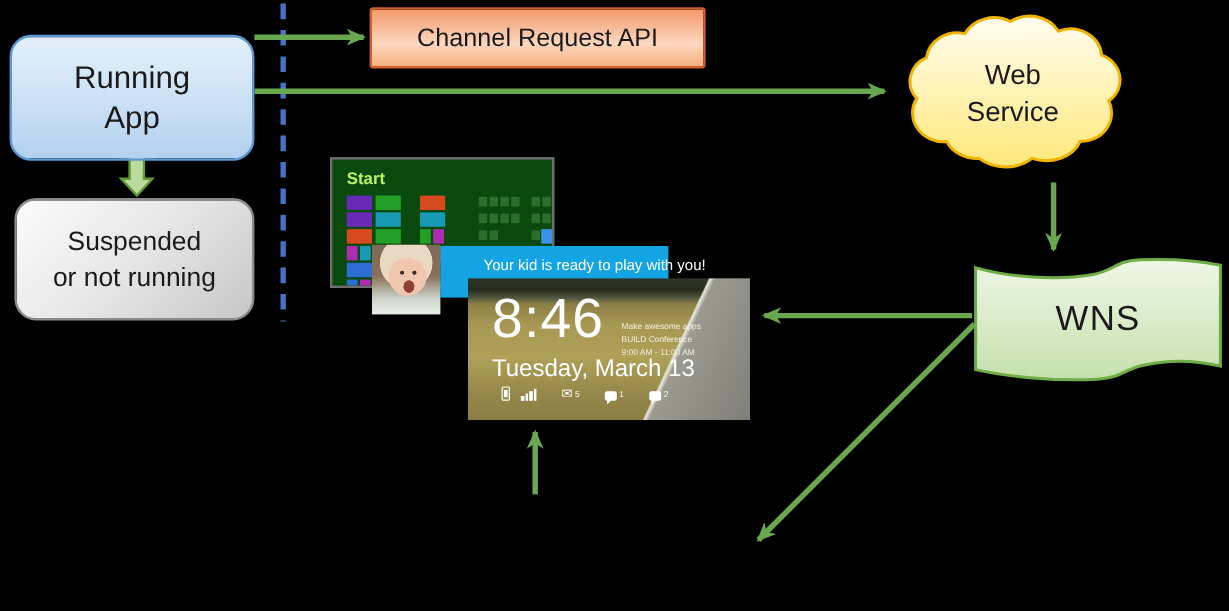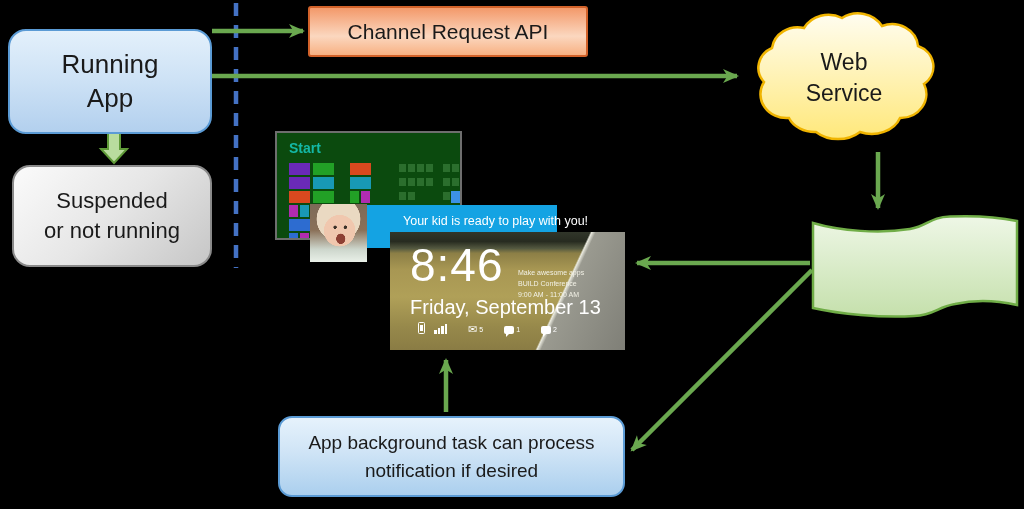--- a/index.html
+++ b/index.html
@@ -25,21 +25,21 @@
            border:2.5px solid var(--blue-box-border,#5b9bd5);}
   .cloud-label{left:742px;top:30px;width:204px;height:96px;font-size:23px;line-height:1.35;background:none;border:none;}
   .wns-label{left:810px;top:218px;width:210px;height:96px;font-size:29px;background:none;border:none;letter-spacing:1px;}
 
   
   #shapes{position:absolute;left:0;top:0;z-index:1;pointer-events:none;}
 
   
   .start-screen{position:absolute;left:275px;top:131px;width:187px;height:109px;z-index:2;
                 background:var(--start-bg,#0b4a0e);border:2px solid var(--start-border,#6e6e6e);overflow:hidden;}
-  .start-title{position:absolute;left:12px;top:7px;color:#14b8a6;font-size:14px;font-weight:700;}
+  .start-title{position:absolute;left:12px;top:7px;color:#bef264;font-size:14px;font-weight:700;}
   .tiles{position:absolute;left:0;top:0;right:0;bottom:0;}
   .tile{position:absolute;}
 
   
   .toast-photo{position:absolute;left:310px;top:204px;width:57px;height:58px;z-index:4;
       background:
         radial-gradient(circle at 44% 40%,#3a3028 0 3%,transparent 4%),
         radial-gradient(circle at 62% 40%,#3a3028 0 3%,transparent 4%),
         radial-gradient(ellipse at 54% 60%,#8e4034 0 10%,transparent 11%),
         radial-gradient(circle at 52% 46%,#f0c7ae 0 36%,transparent 37%),
@@ -127,25 +127,24 @@
 
   <div class="node channel">
     <span>Channel Request API</span>
   </div>
 
   <div class="node cloud-label">
     <span>Web</span>
     <span>Service</span>
   </div>
 
-
-  <div class="node bgtask">
-    <span>App background task can process</span>
-    <span>notification if desired</span>
-  </div>
+  <div class="node wns-label">
+    <span>WNS</span>
+  </div>
+
 
   <div class="start-screen">
     <div class="tiles">
         <div class="tile" style="left: 12px; top: 30px; width: 21px; height: 12px; background: rgb(106, 42, 184);"></div>
         <div class="tile" style="left: 36px; top: 30px; width: 21px; height: 12px; background: rgb(34, 160, 38);"></div>
         <div class="tile" style="left: 73px; top: 30px; width: 21px; height: 12px; background: rgb(216, 73, 31);"></div>
         <div class="tile" style="left: 122px; top: 31px; width: 7px; height: 8px; background: rgba(140, 220, 140, 0.25);"></div>
         <div class="tile" style="left: 131px; top: 31px; width: 7px; height: 8px; background: rgba(140, 220, 140, 0.25);"></div>
         <div class="tile" style="left: 140px; top: 31px; width: 7px; height: 8px; background: rgba(140, 220, 140, 0.25);"></div>
         <div class="tile" style="left: 149px; top: 31px; width: 7px; height: 8px; background: rgba(140, 220, 140, 0.25);"></div>
@@ -186,21 +185,21 @@
     <div class="toast-text">Your kid is ready to play with you!</div>
   </div>
 
   <div class="lock">
     <div class="lock-time">8:46</div>
     <div class="lock-event">
       <div>Make awesome apps</div>
       <div>BUILD Conference</div>
       <div>9:00 AM - 11:00 AM</div>
     </div>
-    <div class="lock-date">Friday, September 13</div>
+    <div class="lock-date">Tuesday, March 13</div>
     <div class="lock-badges">
         <span class="badge">
           <span class="bi-batt"></span>
         </span>
         <span class="badge">
           <span class="bi-signal">
             <i style="height: 4px;"></i>
             <i style="height: 6px;"></i>
             <i style="height: 8px;"></i>
             <i style="height: 10px;"></i>

